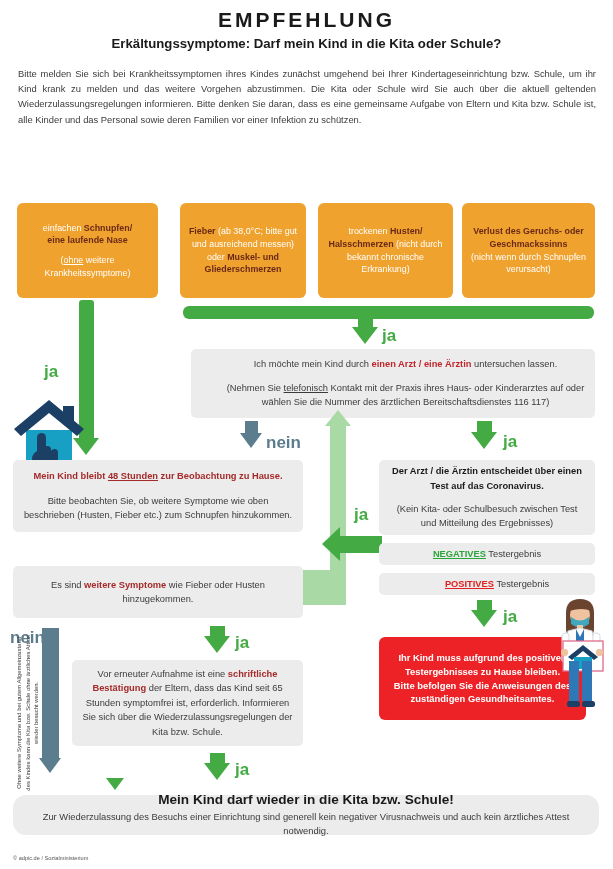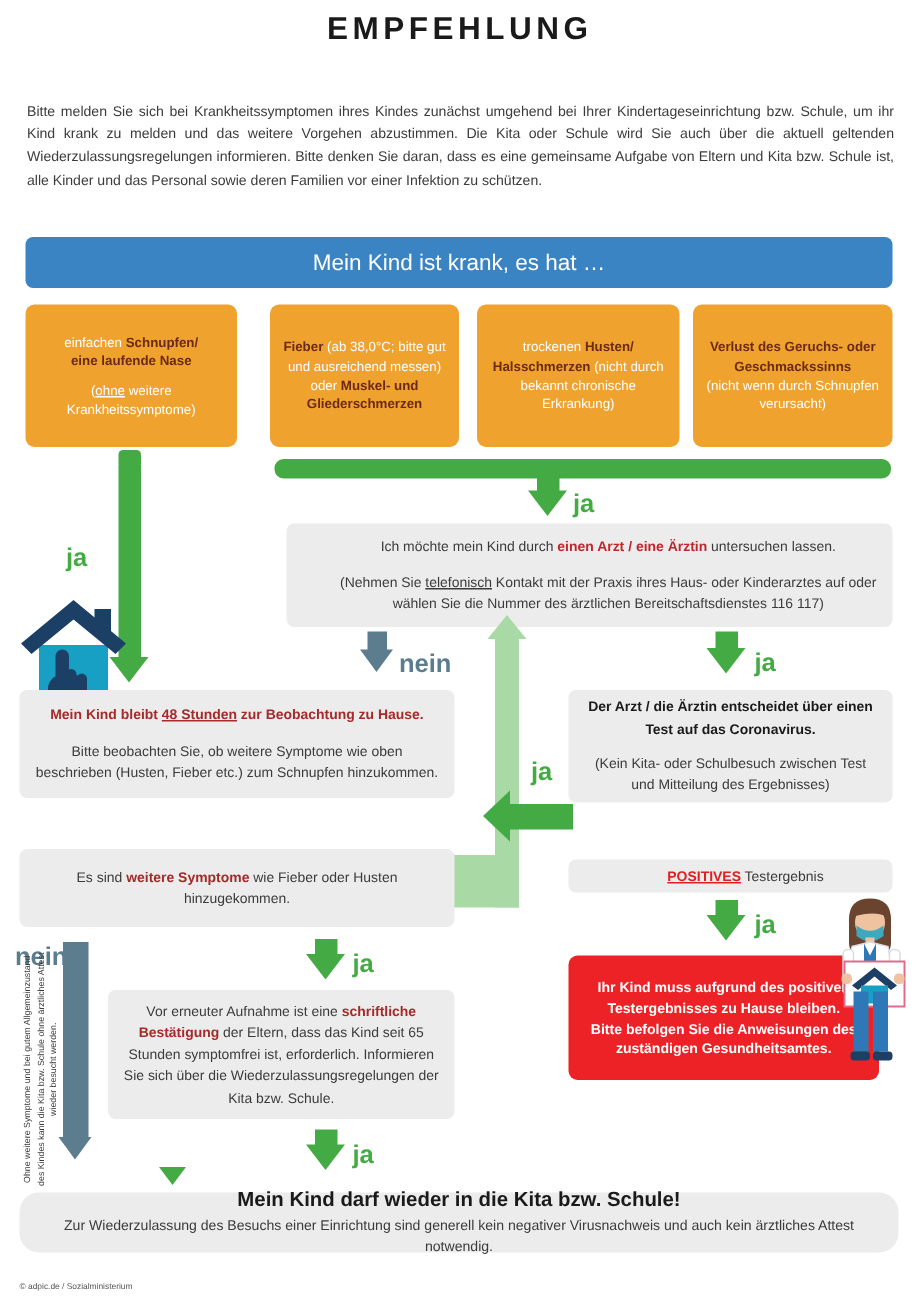--- a/index.html
+++ b/index.html
@@ -119,25 +119,23 @@
   
   .house-icon { position: absolute; left: 8px; top: 398px; width: 84px; height: 82px; }
   .doctor-icon { position: absolute; left: 552px; top: 597px; width: 58px; height: 116px; }
 </style>
 </head>
 <body>
 
 <div id="root">
 
   <div class="page-title">EMPFEHLUNG</div>
+  <div class="page-subtitle">Erkältungssymptome: Darf mein Kind in die Kita oder Schule?</div>
   <div class="intro">Bitte melden Sie sich bei Krankheitssymptomen ihres Kindes zunächst umgehend bei Ihrer Kindertageseinrichtung bzw. Schule, um ihr Kind krank zu melden und das weitere Vorgehen abzustimmen. Die Kita oder Schule wird Sie auch über die aktuell geltenden Wiederzulassungsregelungen informieren. Bitte denken Sie daran, dass es eine gemeinsame Aufgabe von Eltern und Kita bzw. Schule ist, alle Kinder und das Personal sowie deren Familien vor einer Infektion zu schützen.</div>
 
-  <div class="banner">
-    <span>Mein Kind ist krank, es hat …</span>
-  </div>
 
   <div class="sym" id="sym0">
     <div class="in">
       <span>einfachen </span><b>Schnupfen/</b><br>
       <b>eine laufende Nase</b>
       <div style="height:7px"></div>
       <span>(</span><u>ohne</u><span> weitere Krankheitssymptome)</span>
     </div>
   </div>
 
@@ -226,20 +224,25 @@
   </div>
 
   <div class="gbox" style="left:379px; top:460px; width:216px; height:75px;">
     <div class="in">
       <span class="hdk">Der Arzt / die Ärztin entscheidet über einen  Test auf das Coronavirus.</span>
       <div style="height:9px"></div>
       <span>(Kein Kita- oder Schulbesuch zwischen Test und Mitteilung des Ergebnisses)</span>
     </div>
   </div>
 
+  <div class="gbox" style="left:379px; top:543px; width:216px; height:22px;">
+    <div class="in">
+      <span class="neg">NEGATIVES</span><span> Testergebnis</span>
+    </div>
+  </div>
 
   <div class="gbox" style="left:379px; top:573px; width:216px; height:22px;">
     <div class="in">
       <span class="pos">POSITIVES</span><span> Testergebnis</span>
     </div>
   </div>
 
   <div class="gbar" style="left:477px; top:600px; width:15px; height:12px;"></div>
   <div class="ar-d" style="left:471px; top:610px;"></div>
   <div class="lbl-ja" style="left:503px; top:607px;">ja</div>

